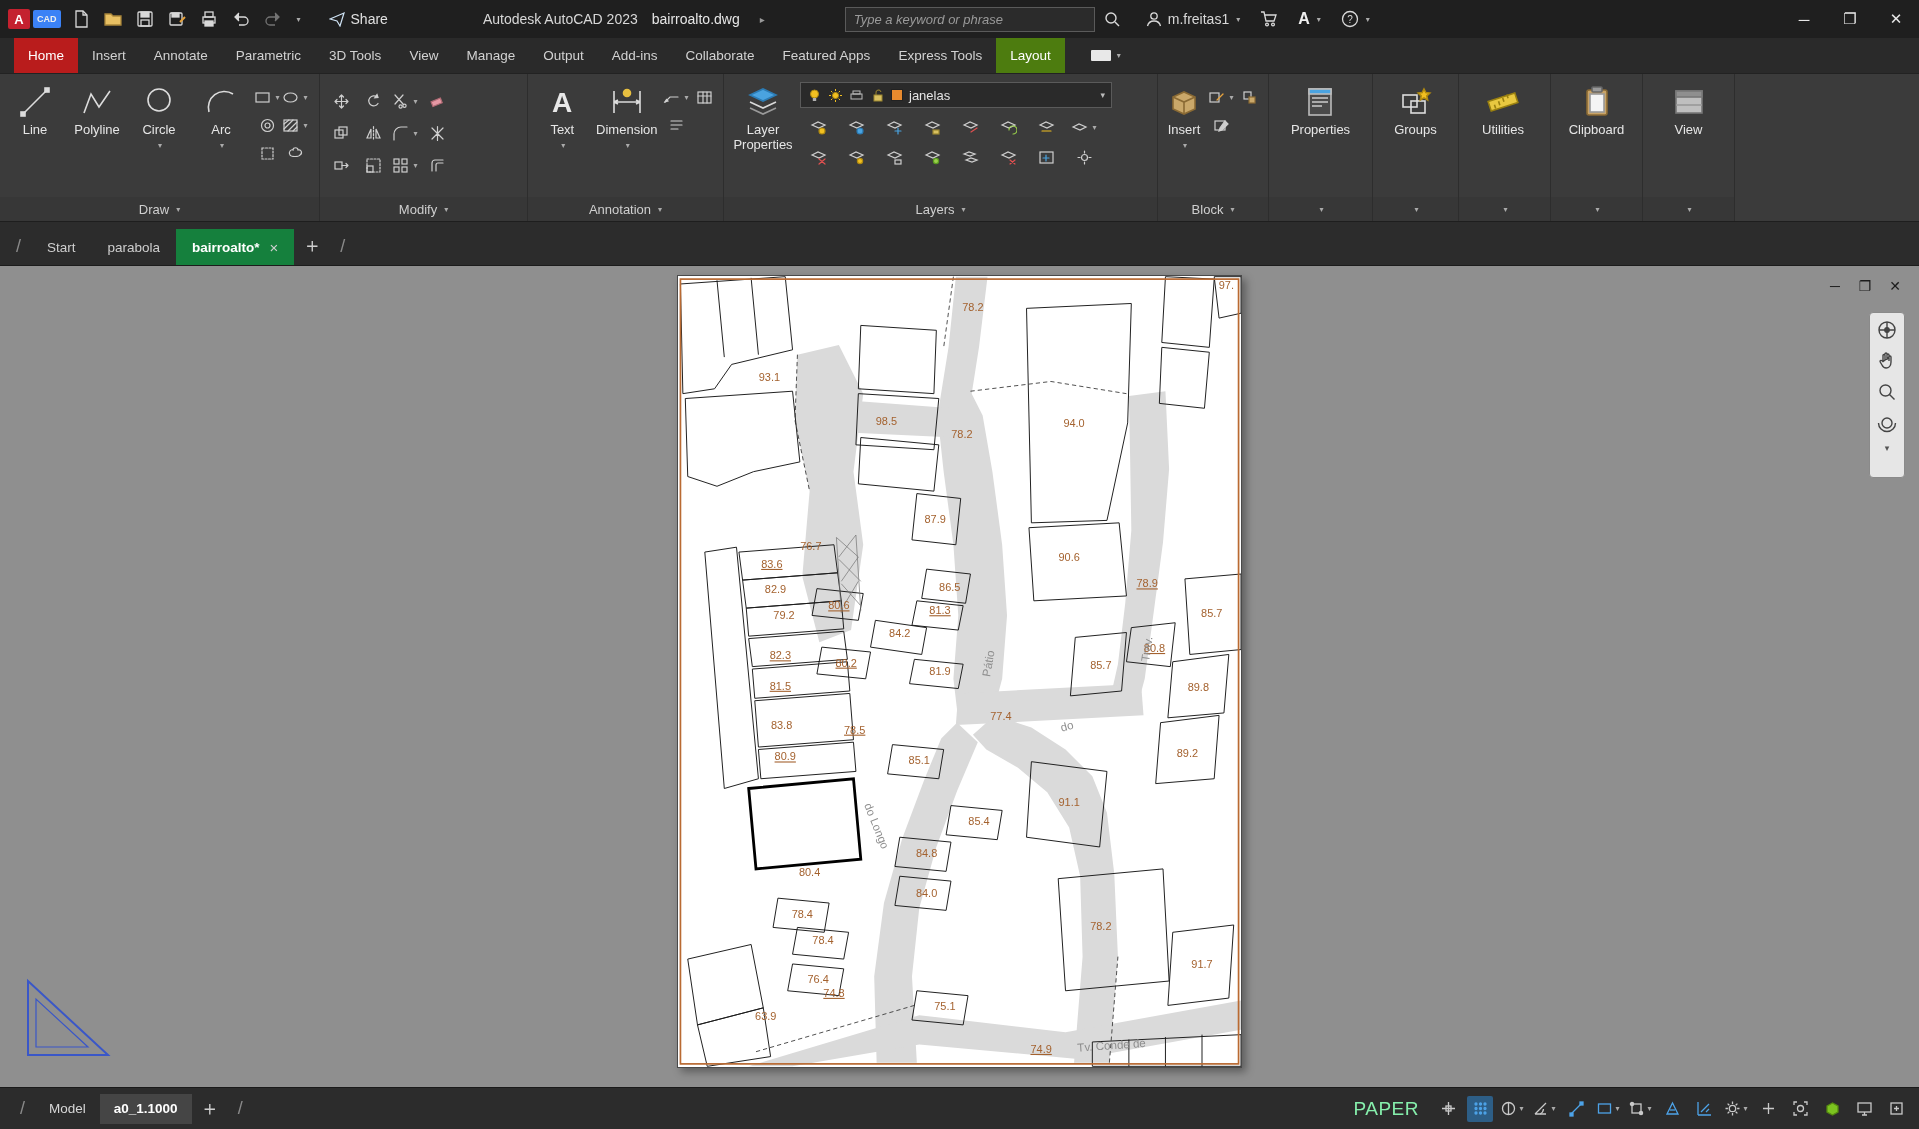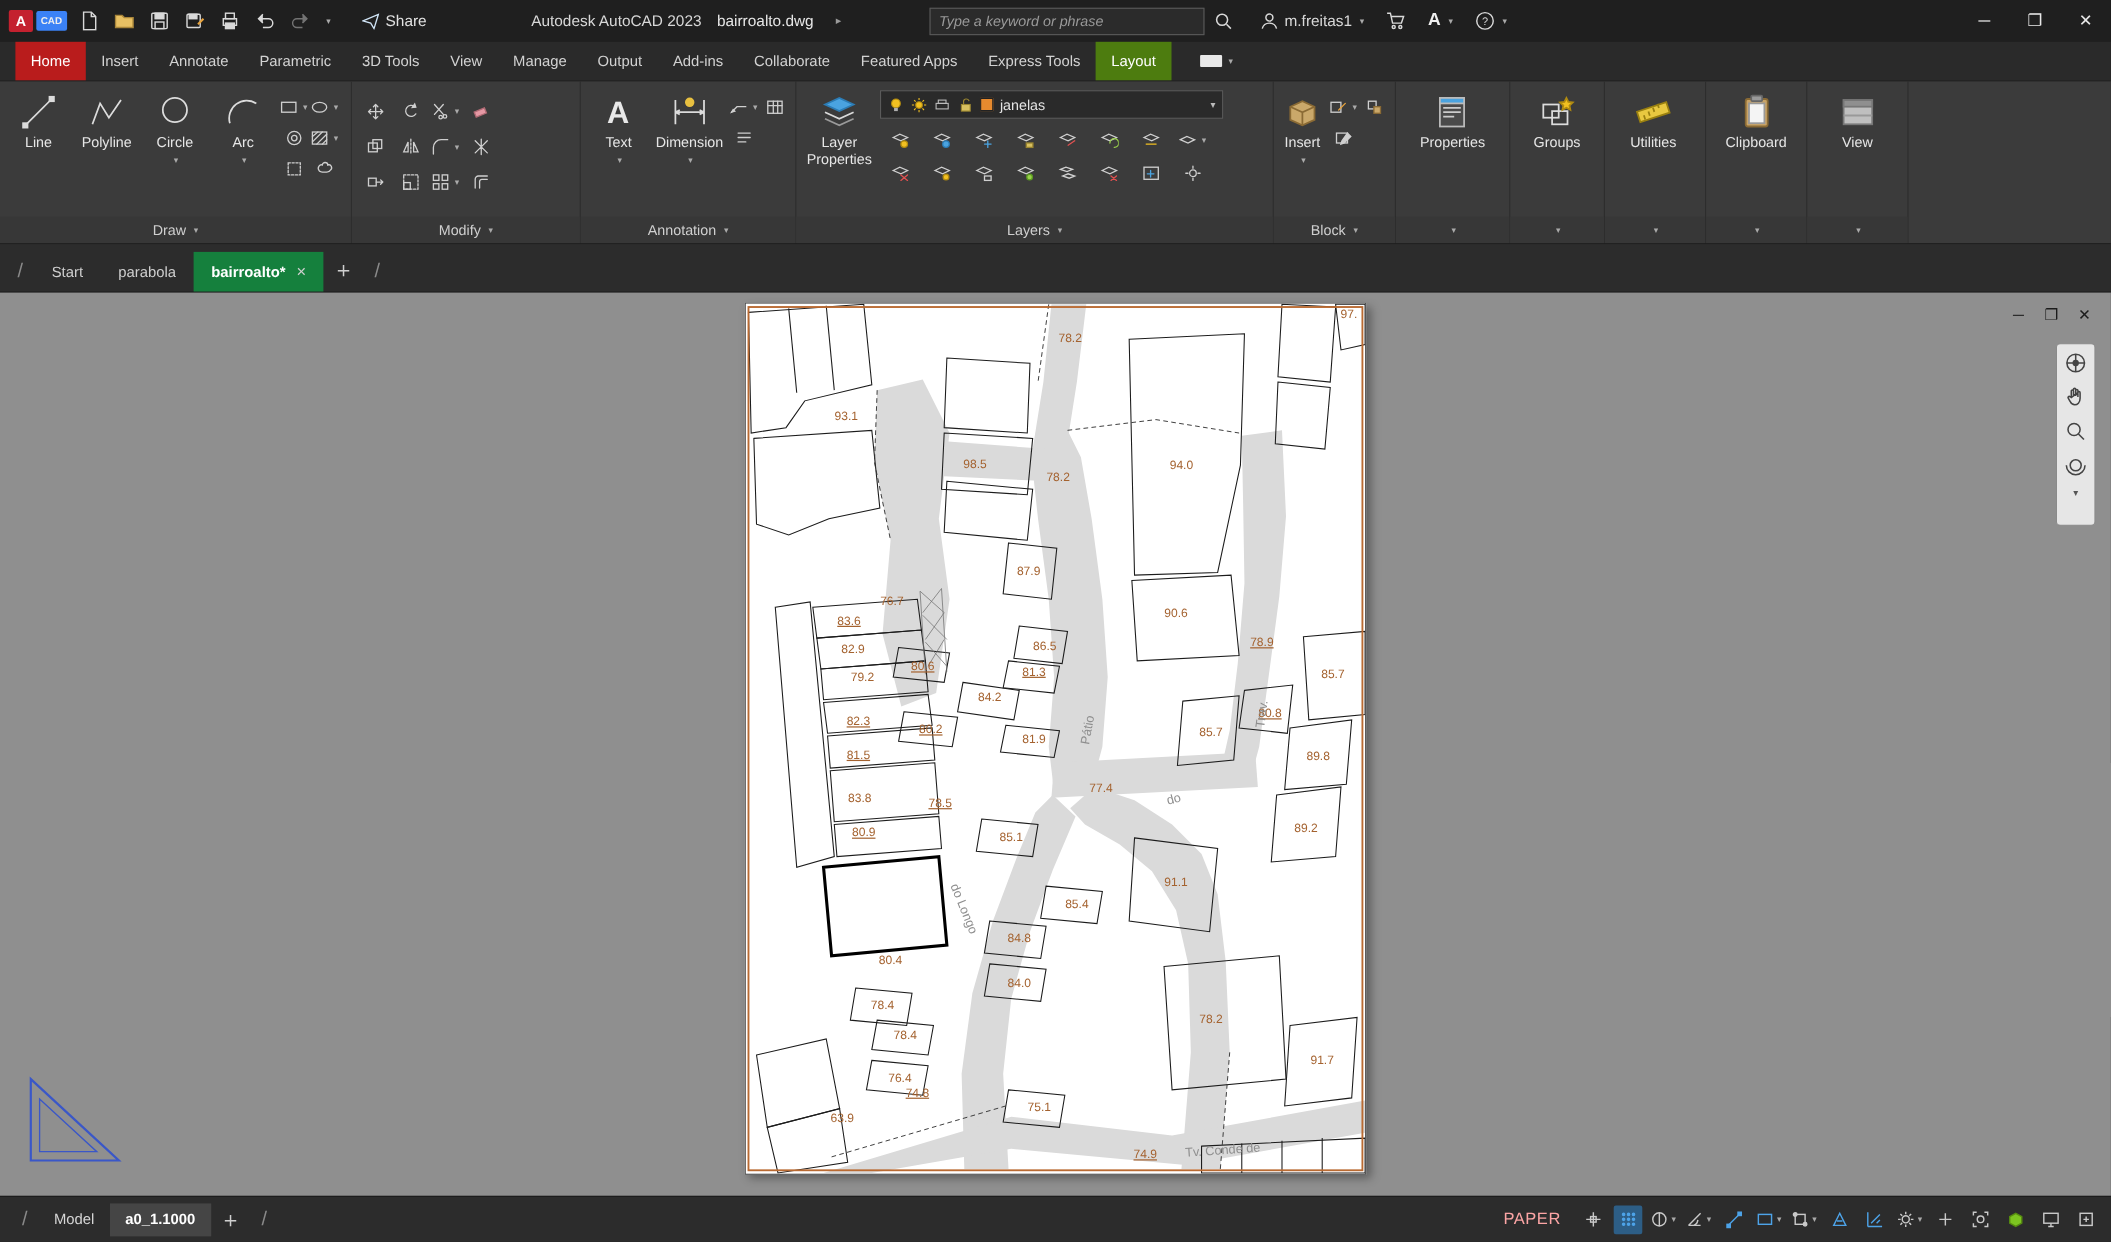--- a/index.html
+++ b/index.html
@@ -99,21 +99,21 @@
   .dashl { stroke:#333; stroke-width:.7; fill:none; stroke-dasharray:3.5 2.5;}
   .lattice { stroke:#777; stroke-width:.6; fill:none;}
   .vpborder { stroke:#b96a32; stroke-width:1.4; fill:none;}
 
   
   .statusbar { height:42px; flex:0 0 42px; background:#2c2c2c; display:flex; align-items:center;
                border-top:1px solid #1a1a1a; padding:0 10px; }
   .ltab { height:30px; display:flex; align-items:center; padding:0 14px; color:#d6d6d6; font-size:13.5px;}
   .ltab-active { background:#454545; color:#fff; font-weight:bold; }
   .sb-right { margin-left:auto; display:flex; align-items:center; gap:6px; }
-  .paper-lbl { color:#fca5a5; font-size:15px; margin-right:10px; letter-spacing:.5px;text-align:right;}
+  .paper-lbl { color:#86efac; font-size:19px; margin-right:10px; letter-spacing:.5px;text-align:right;}
   .chip { min-width:26px; height:26px; display:flex; align-items:center; justify-content:center; gap:2px; border-radius:2px;}
   .chip svg { width:17px; height:17px; stroke:#c9c9c9; fill:none; stroke-width:1.3;}
   .chip.blue svg { stroke:#4da3e8; }
   .chip.green svg { stroke:#7cc420; }
   .chip.on { background:#2d5e86; }
   .chip .dd { margin-left:0; }
 </style>
 </head>
 <body>
 

